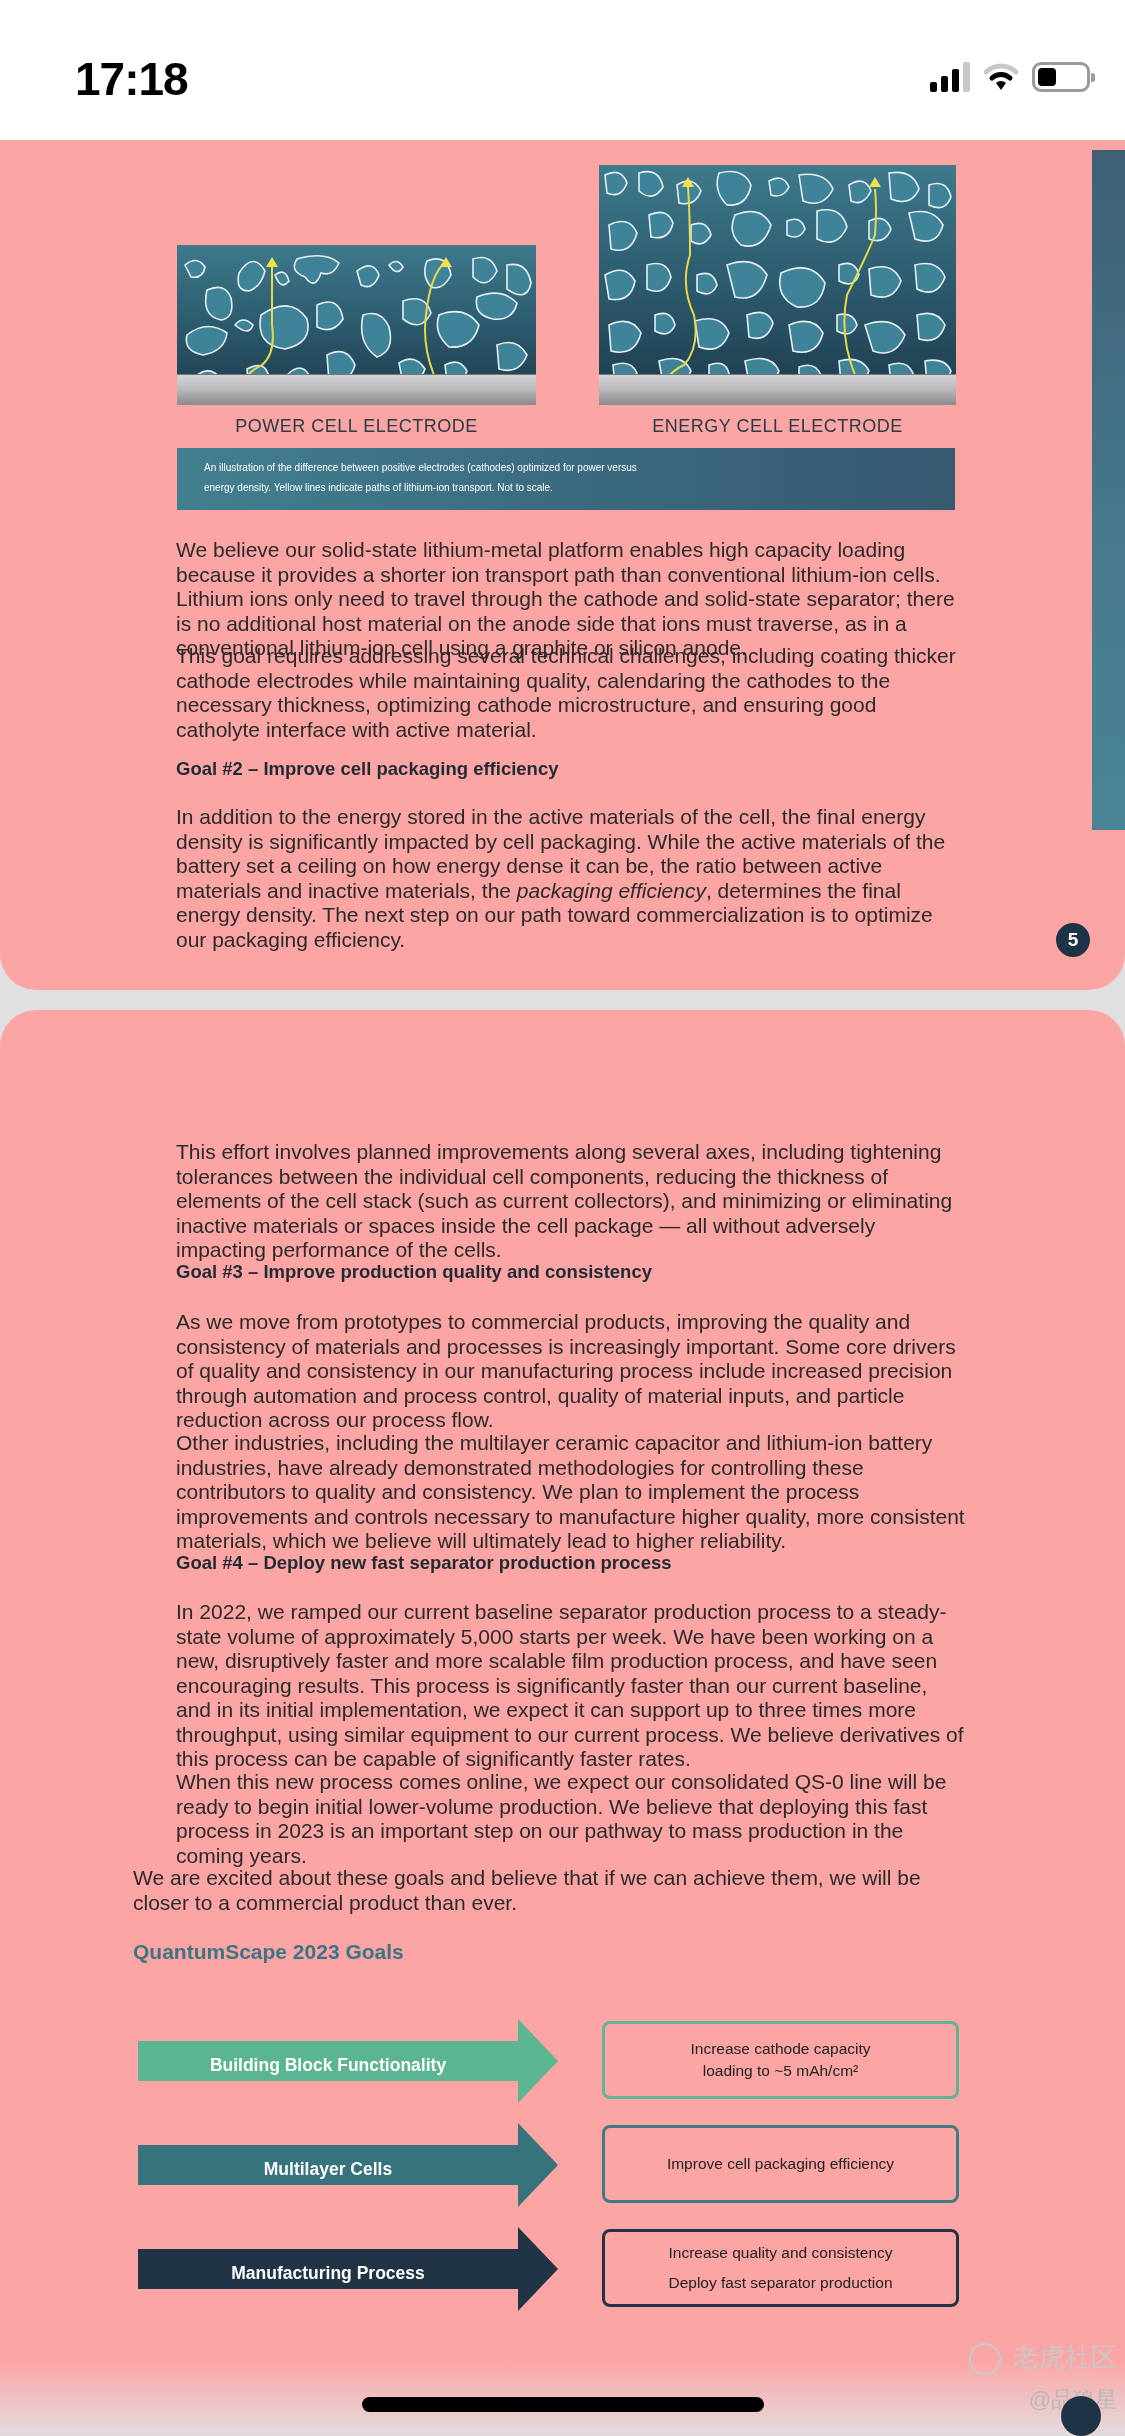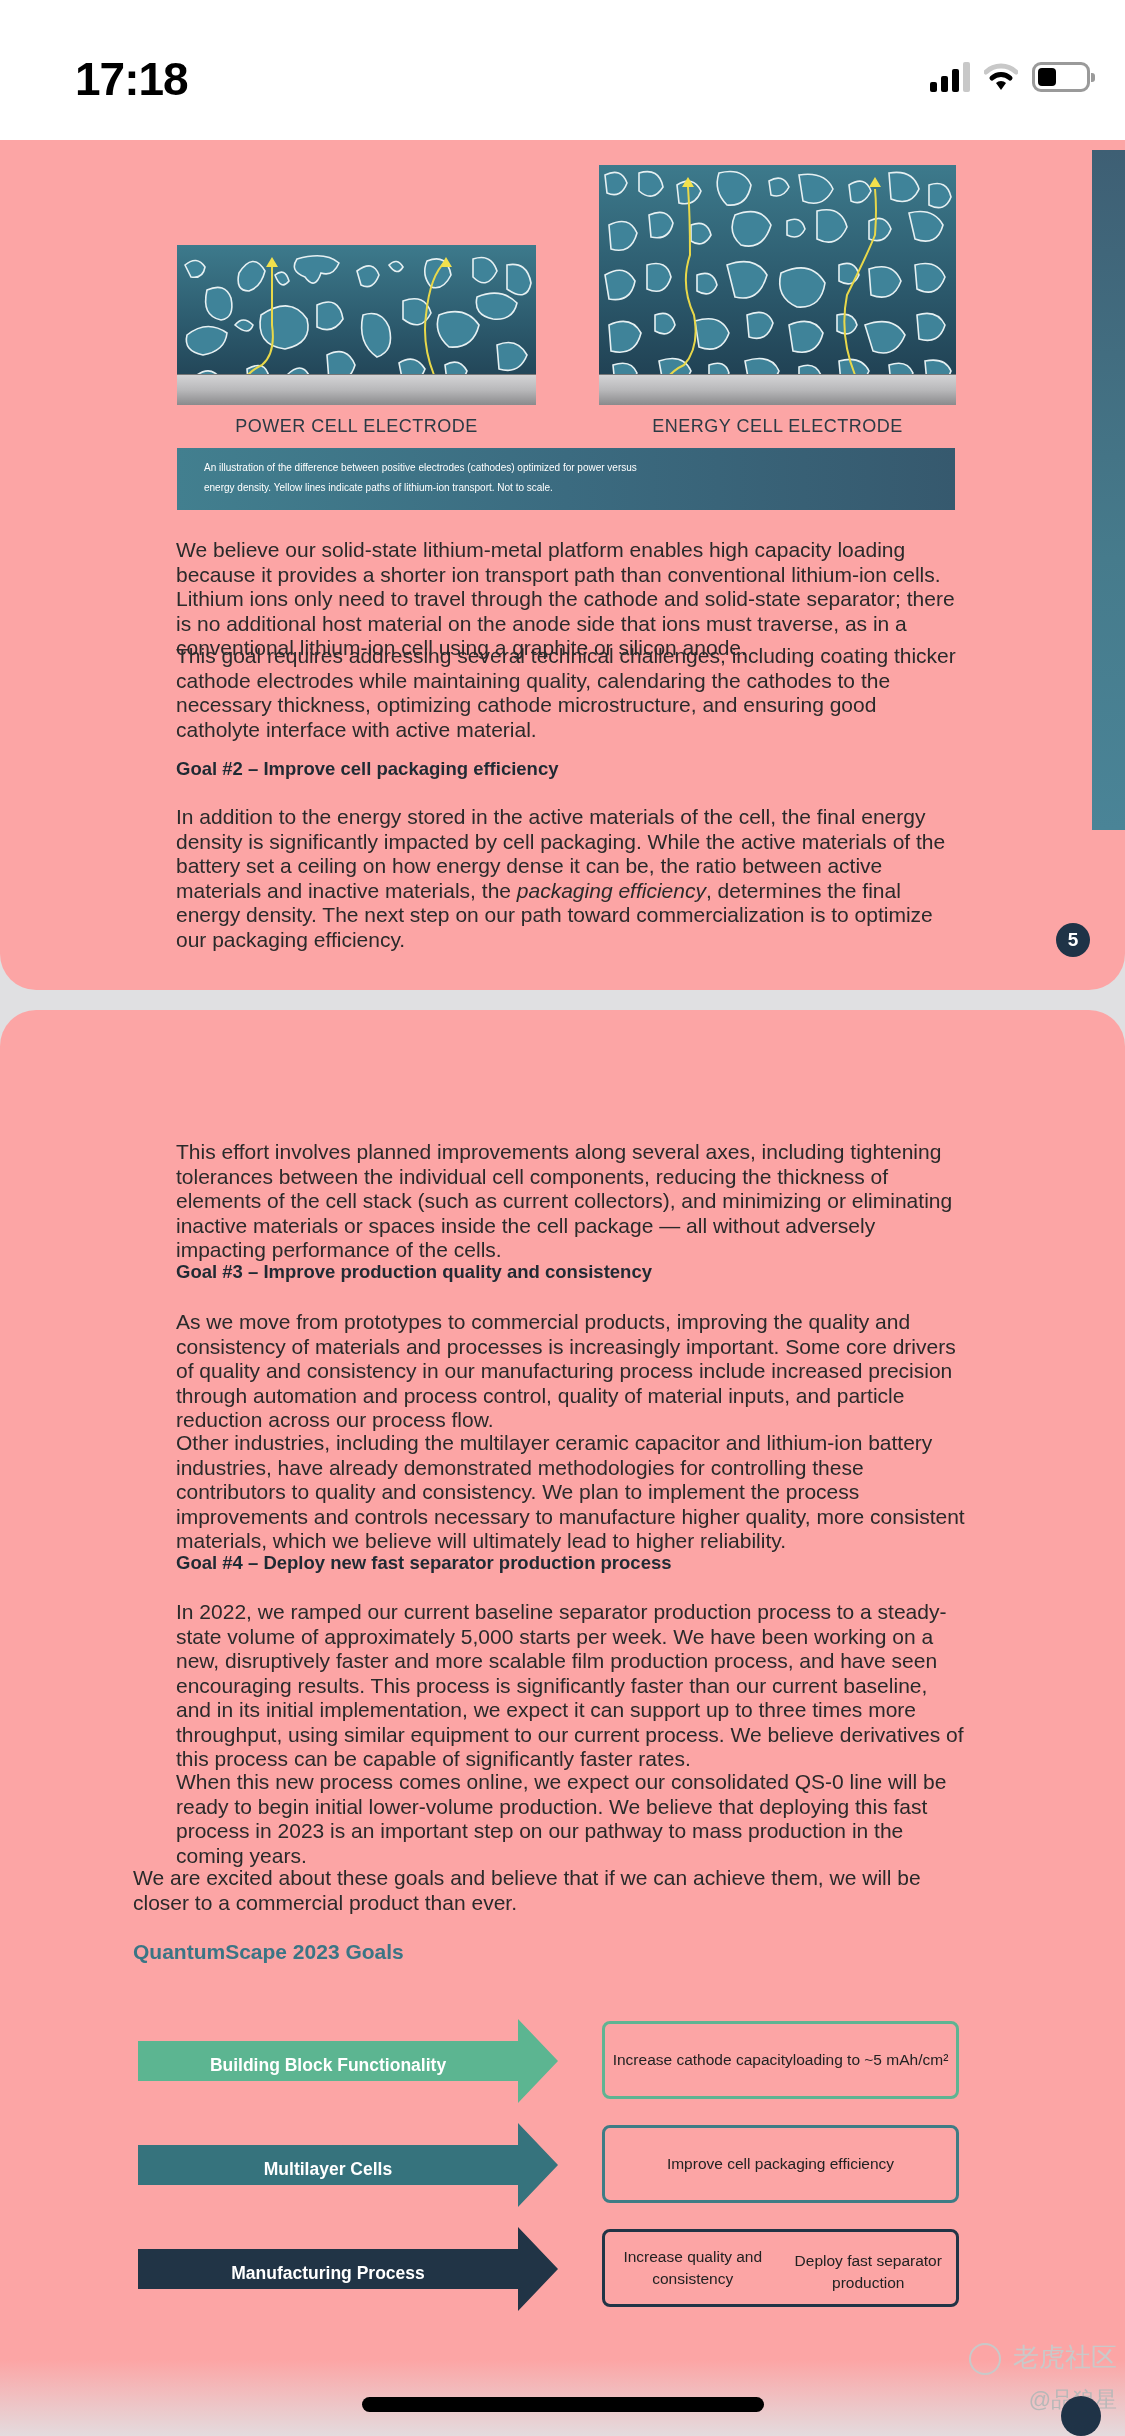--- a/index.html
+++ b/index.html
@@ -40,21 +40,21 @@
   .body-text.wide { left: 133px; }
   .goal-heading { position: absolute; left: 176px; font-size: 18.5px; font-weight: bold; color: #1f2a33; margin: 0; }
   .section-title { position: absolute; left: 133px; top: 1940px; font-size: 21px; font-weight: bold; color: #3a7585; margin: 0; }
 
   .goal-row { position: absolute; left: 138px; width: 825px; height: 84px; }
   .arrow { position: absolute; left: 0; top: 0; width: 420px; height: 84px; }
   .arrow svg { position: absolute; left: 0; top: 0; }
   .arrow-label { position: absolute; left: 0; top: 4px; width: 380px; height: 84px; line-height: 84px; text-align: center;
     color: #fff; font-weight: bold; font-size: 17.5px; }
   .goal-box { position: absolute; left: 464px; top: 2px; width: 357px; height: 78px; box-sizing: border-box;
-    border: 3px solid; border-radius: 8px; display: flex; justify-content: center; align-items: center;
+    border: 3px solid; border-radius: 8px; display: flex; flex-direction: column; justify-content: center; align-items: center;
     font-size: 15.5px; line-height: 22px; color: #222; text-align: center; }
   .goal-box.g1 { border-color: #5fb492; }
   .goal-box.g2 { border-color: #3e7c85; }
   .goal-box.g3 { border-color: #213446; }
   .goal-box .line2 { margin-top: 8px; }
   .goal-box.g1 .line2 { margin-top: 0; }
 
   .watermark { position: absolute; right: 8px; top: 2340px; text-align: right; color: #c9c9c9; font-size: 26px; }
   .watermark .wm-handle { font-size: 22px; margin-top: 10px; color: #b8b8b8; }
   .wm-icon { display: inline-block; width: 28px; height: 28px; border: 2px solid #c9c9c9; border-radius: 50%; vertical-align: middle; margin-right: 12px; }

